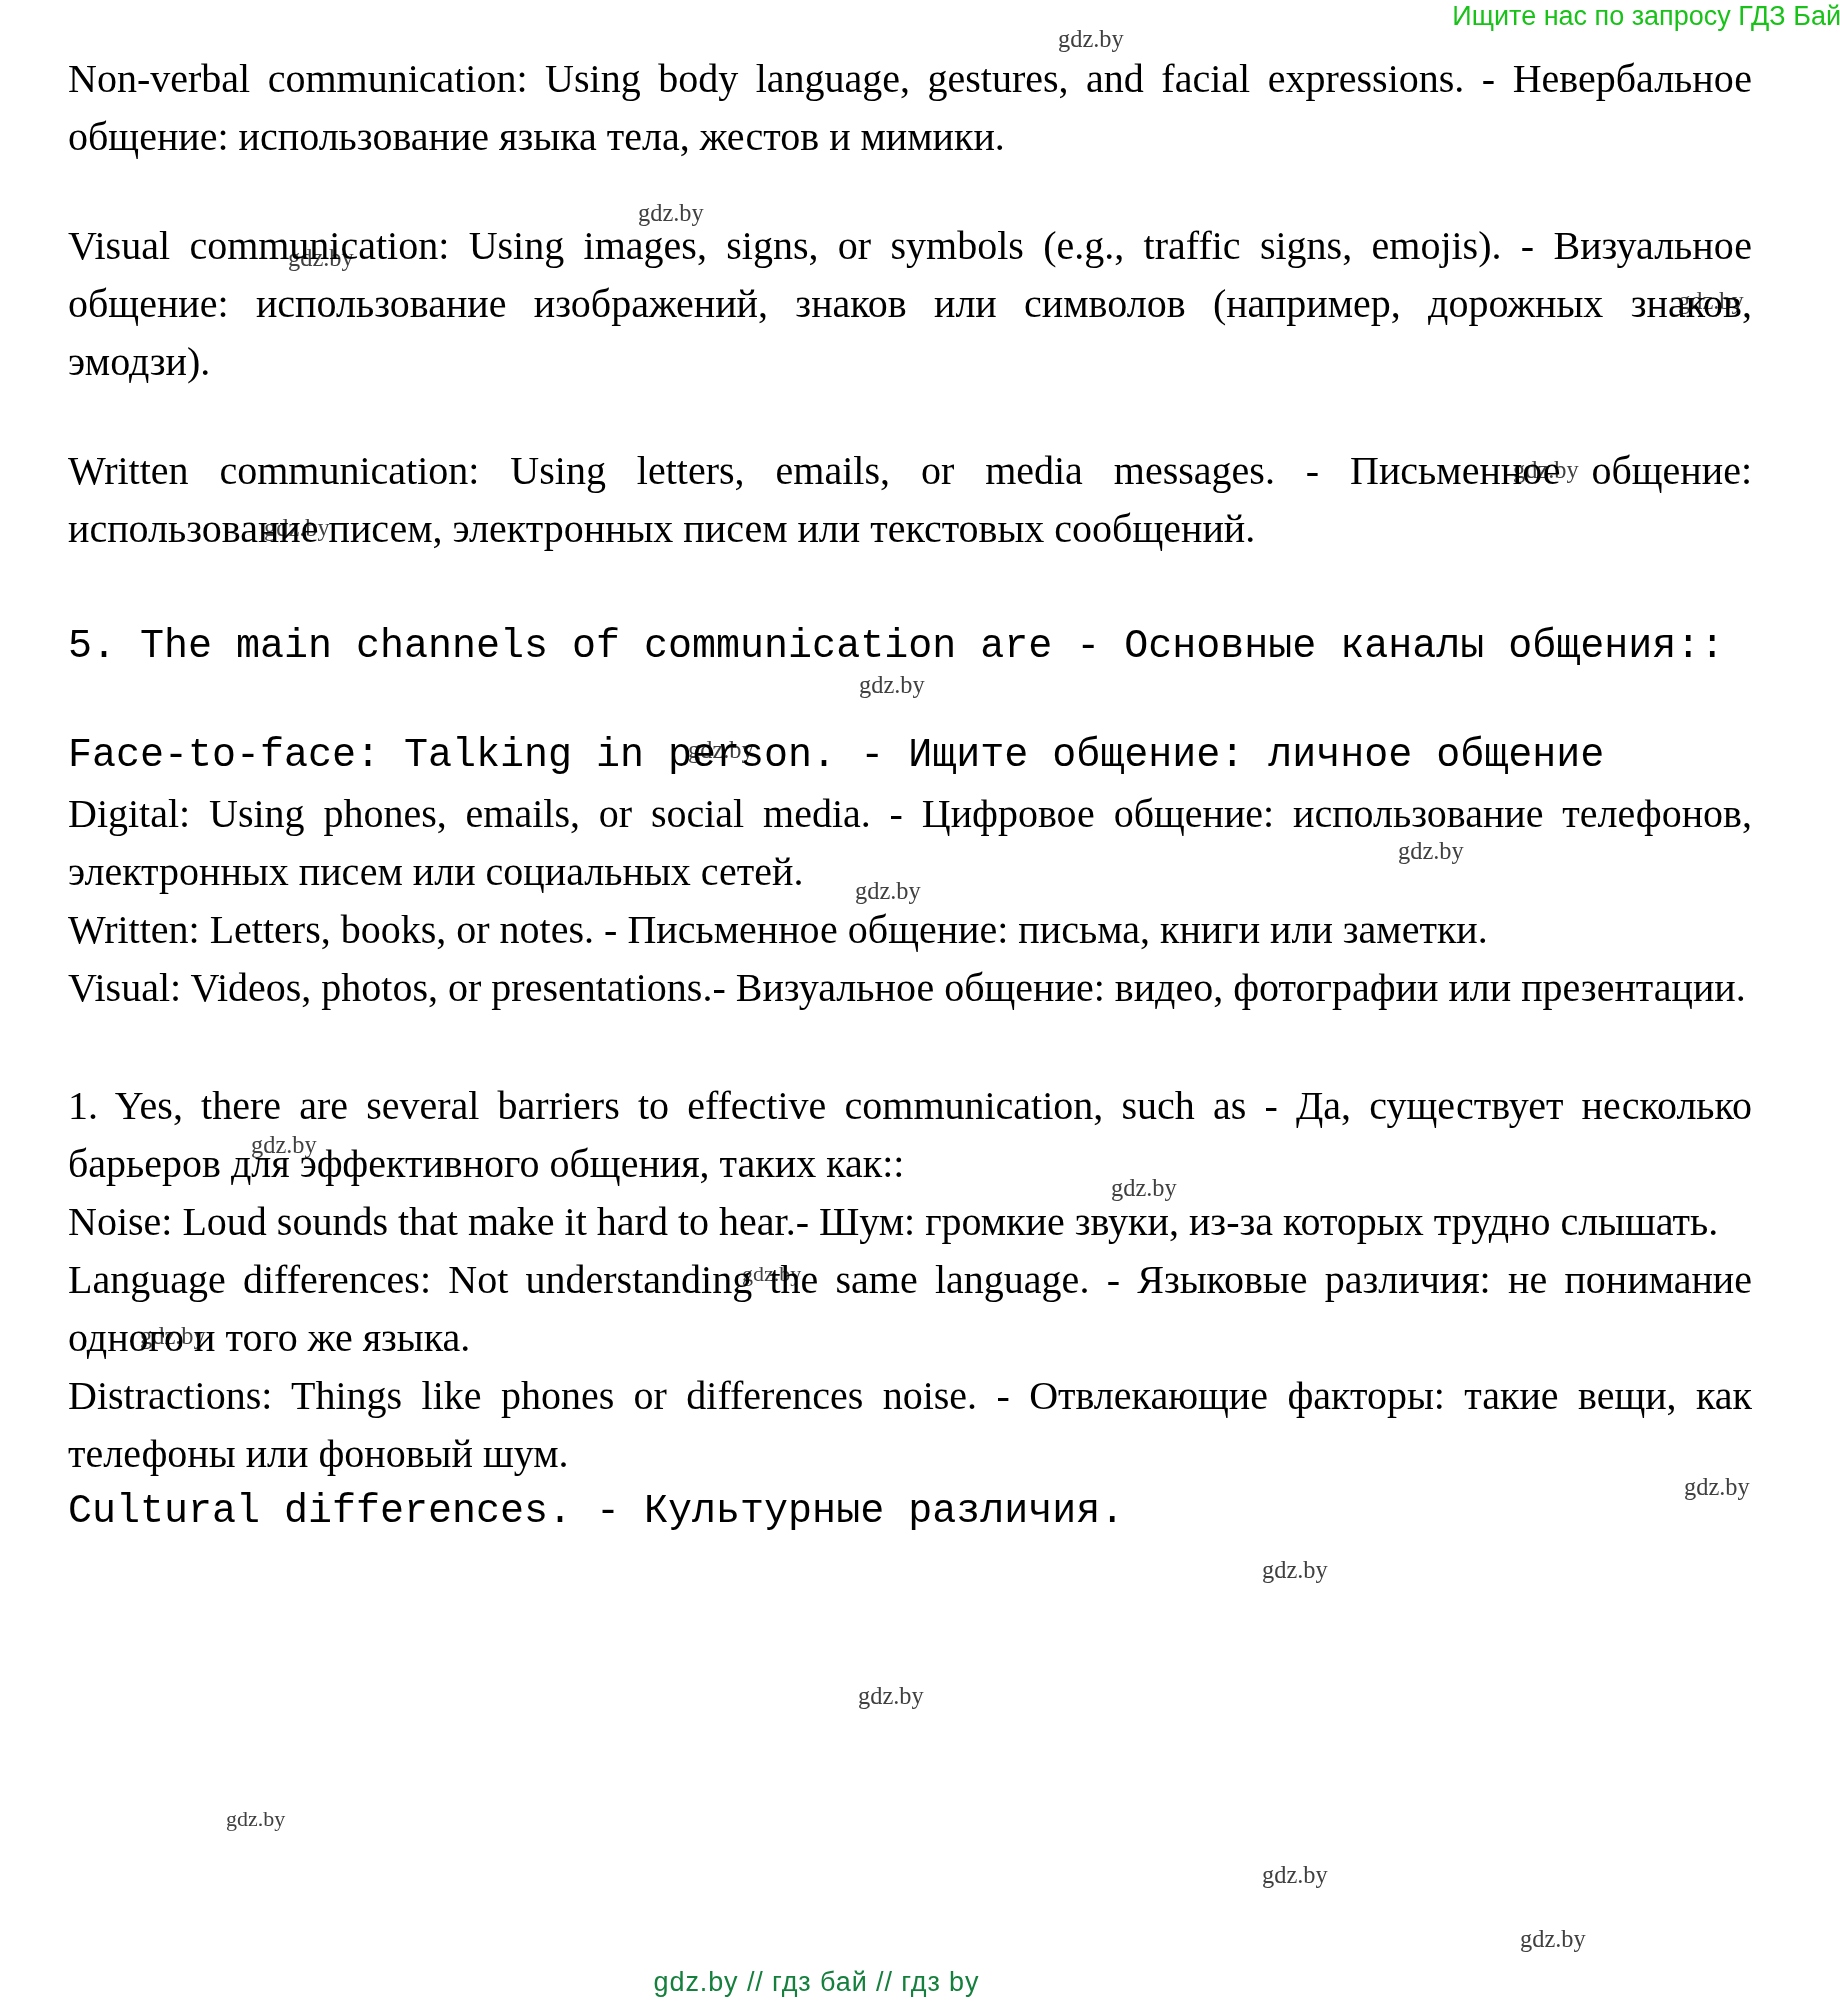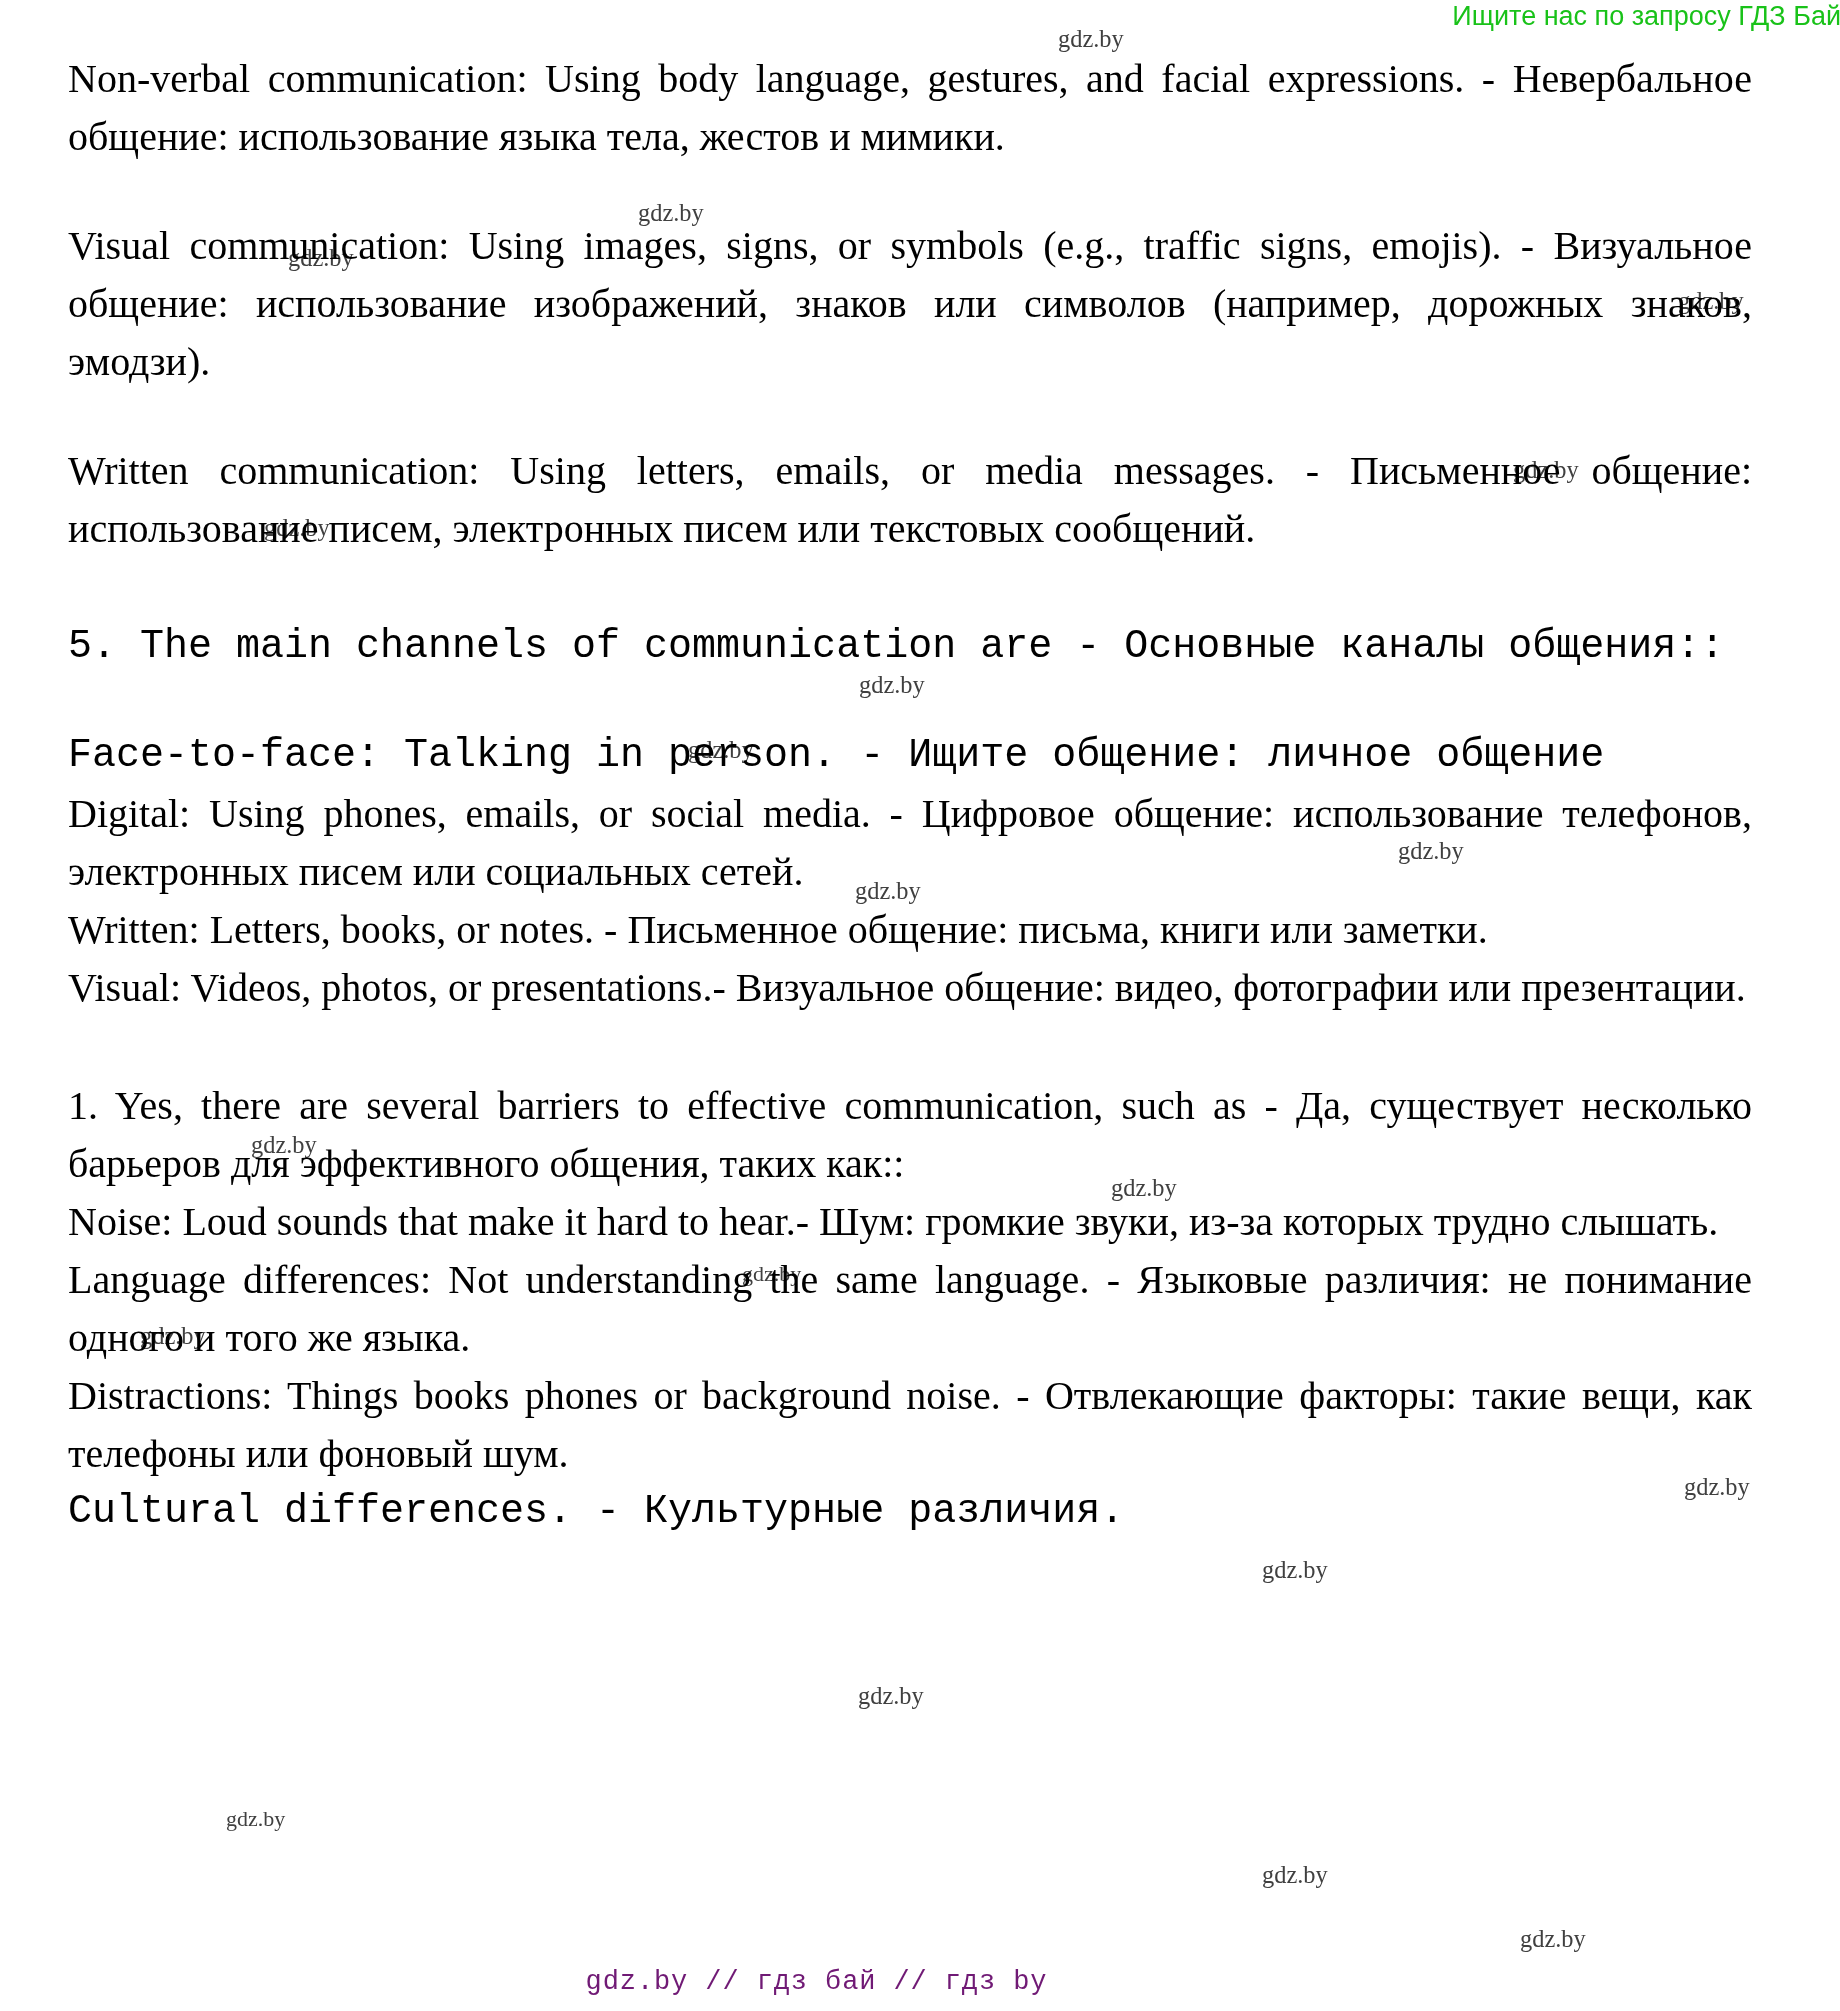--- a/index.html
+++ b/index.html
@@ -63,24 +63,24 @@
   }
   .wm.small { font-size: 22px; }
 
   
   .footer {
     position: absolute;
     left: 0;
     bottom: 12.7px;
     width: 1633px;
     text-align: center;
-    font-family: Liberation Mono, monospace;
+    font-family: Liberation Sans, sans-serif;
     font-size: 27px;
     line-height: 33px;
-    color: #701a75;
+    color: #15803d;
     letter-spacing: 0.9px;
     white-space: nowrap;
   }
 </style>
 </head>
 <body>
 
 <div class="promo-banner">Ищите нас по запросу ГДЗ Бай</div>
 
 <div class="wm" style="left:1058px; top:27px;">gdz.by</div>
@@ -120,19 +120,19 @@
 
   <p class="para last-flat">Face-to-face: Talking in person. - Ищите общение: личное общение</p>
   <p class="para">Digital: Using phones, emails, or social media. - Цифровое общение: использование телефонов, электронных писем или социальных сетей.</p>
   <p class="para">Written: Letters, books, or notes. - Письменное общение: письма, книги или заметки.</p>
   <p class="para">Visual: Videos, photos, or presentations.- Визуальное общение: видео, фотографии или презентации.</p>
   <div class="gap-xl"></div>
 
   <p class="para">1. Yes, there are several barriers to effective communication, such as - Да, существует несколько барьеров для эффективного общения, таких как::</p>
   <p class="para">Noise: Loud sounds that make it hard to hear.- Шум: громкие звуки, из-за которых трудно слышать.</p>
   <p class="para">Language differences: Not understanding the same language. - Языковые различия: не понимание одного и того же языка.</p>
-  <p class="para">Distractions: Things books phones or background noise. - Отвлекающие факторы: такие вещи, как телефоны или фоновый шум.</p>
+  <p class="para">Distractions: Things like phones or differences noise. - Отвлекающие факторы: такие вещи, как телефоны или фоновый шум.</p>
   <p class="para last-flat">Cultural differences. - Культурные различия.</p>
 
 </div>
 
 <div class="footer">gdz.by  //  гдз бай  //  гдз by</div>
 
 
 </body></html>

